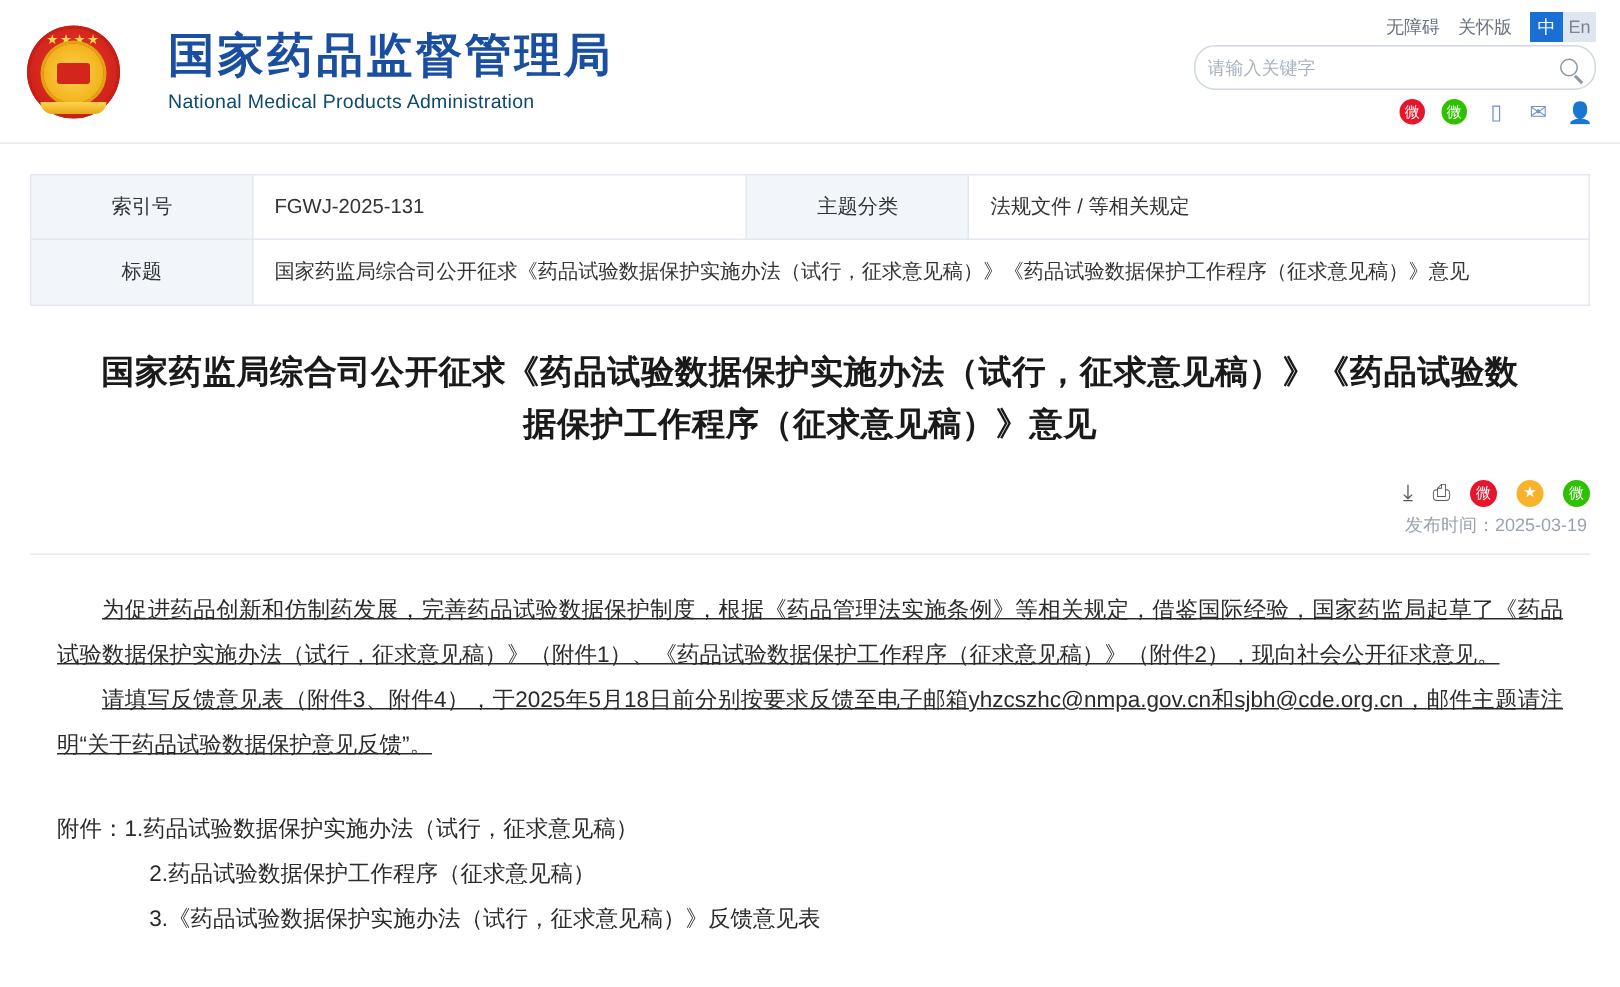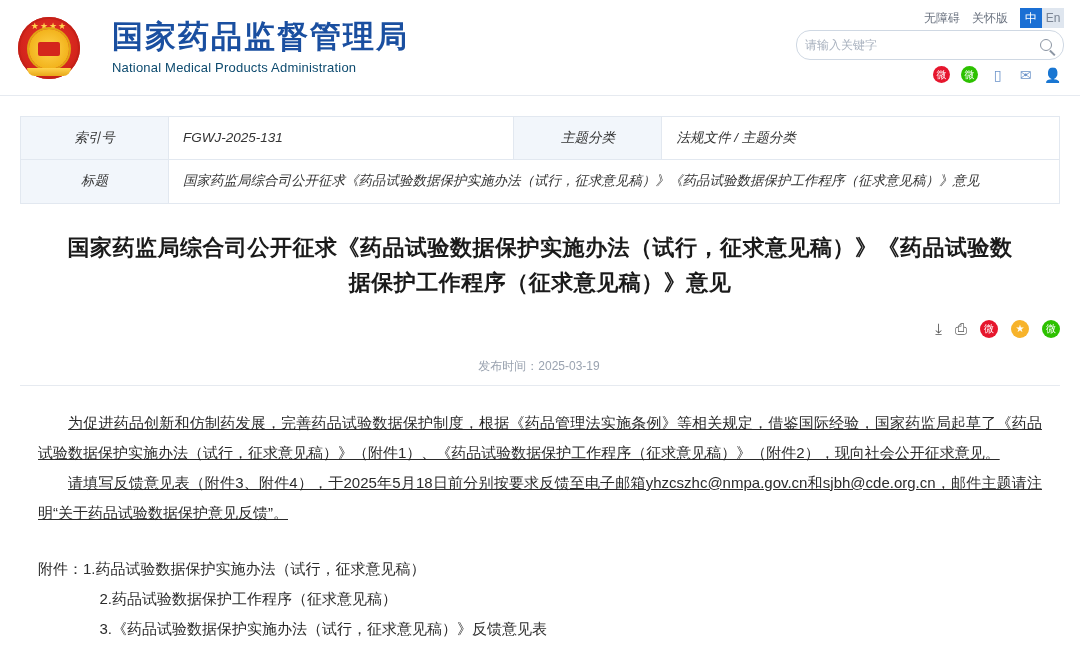--- a/index.html
+++ b/index.html
@@ -184,21 +184,20 @@
     color: #6b93c9;
     border-radius: 0;
     font-size: 14px;
   }
   .info-table {
     width: 1040px;
     margin: 20px auto 0;
     border: 1px solid #e2e8f0;
     border-collapse: collapse;
     font-size: 13.5px;
-    font-style: italic;
   }
   .info-table td {
     border: 1px solid #e2e8f0;
     padding: 11px 14px;
     vertical-align: middle;
     line-height: 1.5;
   }
   .lbl {
     background: #f2f6fb;
     color: #333;
@@ -245,22 +244,22 @@
     color: #fff;
     font-size: 10px;
     cursor: pointer;
   }
   .rico.weibo { background: #e6162d; }
   .rico.star { background: #f7b32b; }
   .rico.wechat { background: #2dc100; }
 
   .meta-row {
     width: 1040px;
-    margin: 18px auto 0;
-    text-align: center;
+    margin: 2px auto 0;
+    text-align: right;
     font-size: 12px;
     color: #9aa3b0;
     padding-right: 2px;
   }
   .divider {
     width: 1040px;
     margin: 10px auto 0;
     border-top: 1px solid #e6eaf0;
   }
 
@@ -319,21 +318,21 @@
     <span class="sicon plain">👤</span>
   </div>
 </div>
 
 <table class="info-table">
   <tbody>
       <tr>
     <td class="lbl">索引号</td>
     <td class="val">FGWJ-2025-131</td>
     <td class="lbl">主题分类</td>
-    <td class="val">法规文件 / 主题分类</td>
+    <td class="val">法规文件 / 等相关规定</td>
   </tr>
   <tr>
     <td class="lbl">标题</td>
     <td class="val" colspan="3">国家药监局综合司公开征求《药品试验数据保护实施办法（试行，征求意见稿）》《药品试验数据保护工作程序（征求意见稿）》意见</td>
   </tr>
 </tbody>
   </table>
 
 <div class="doc-title">国家药监局综合司公开征求《药品试验数据保护实施办法（试行，征求意见稿）》《药品试验数据保护工作程序（征求意见稿）》意见</div>
 

